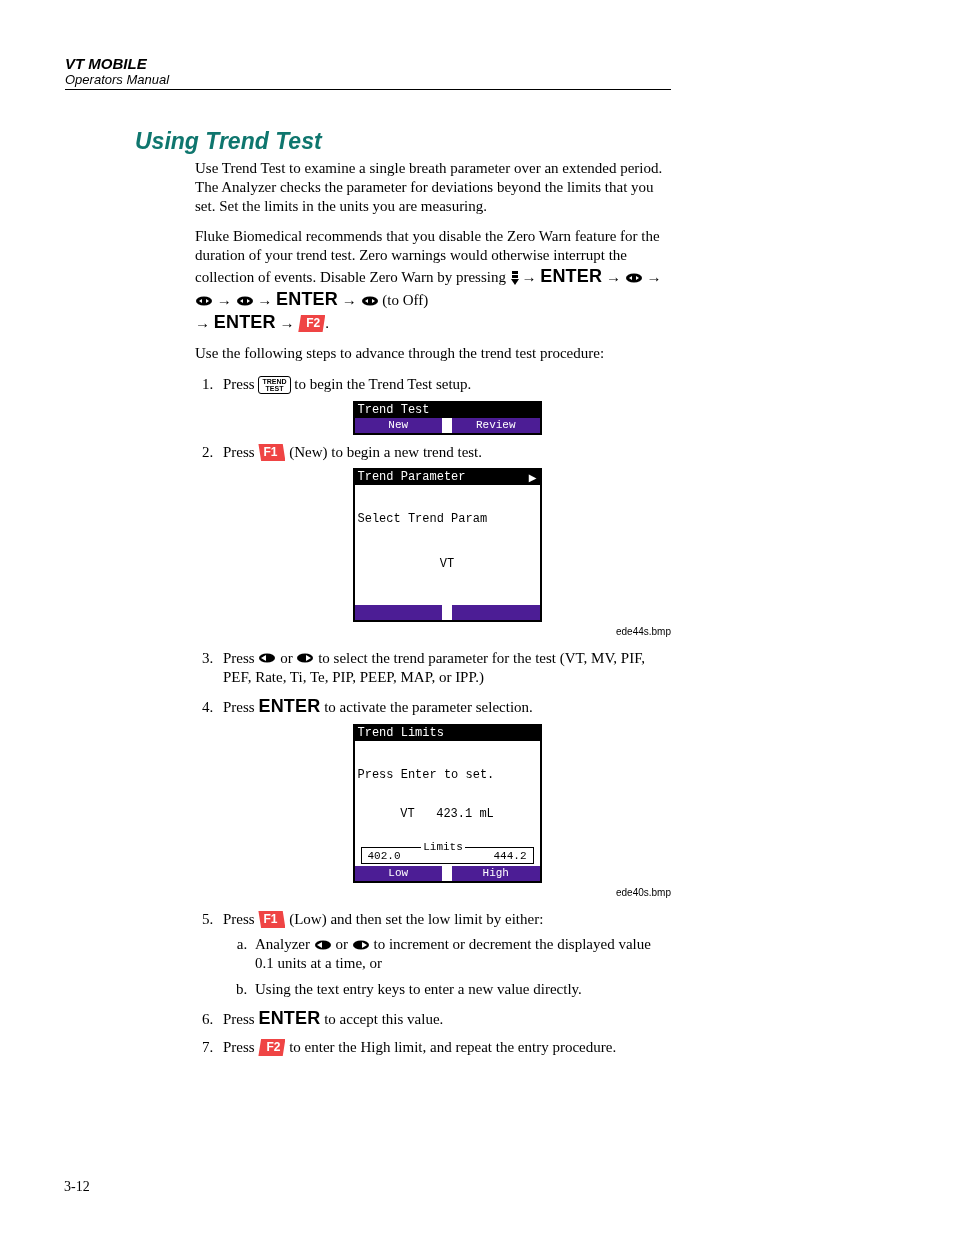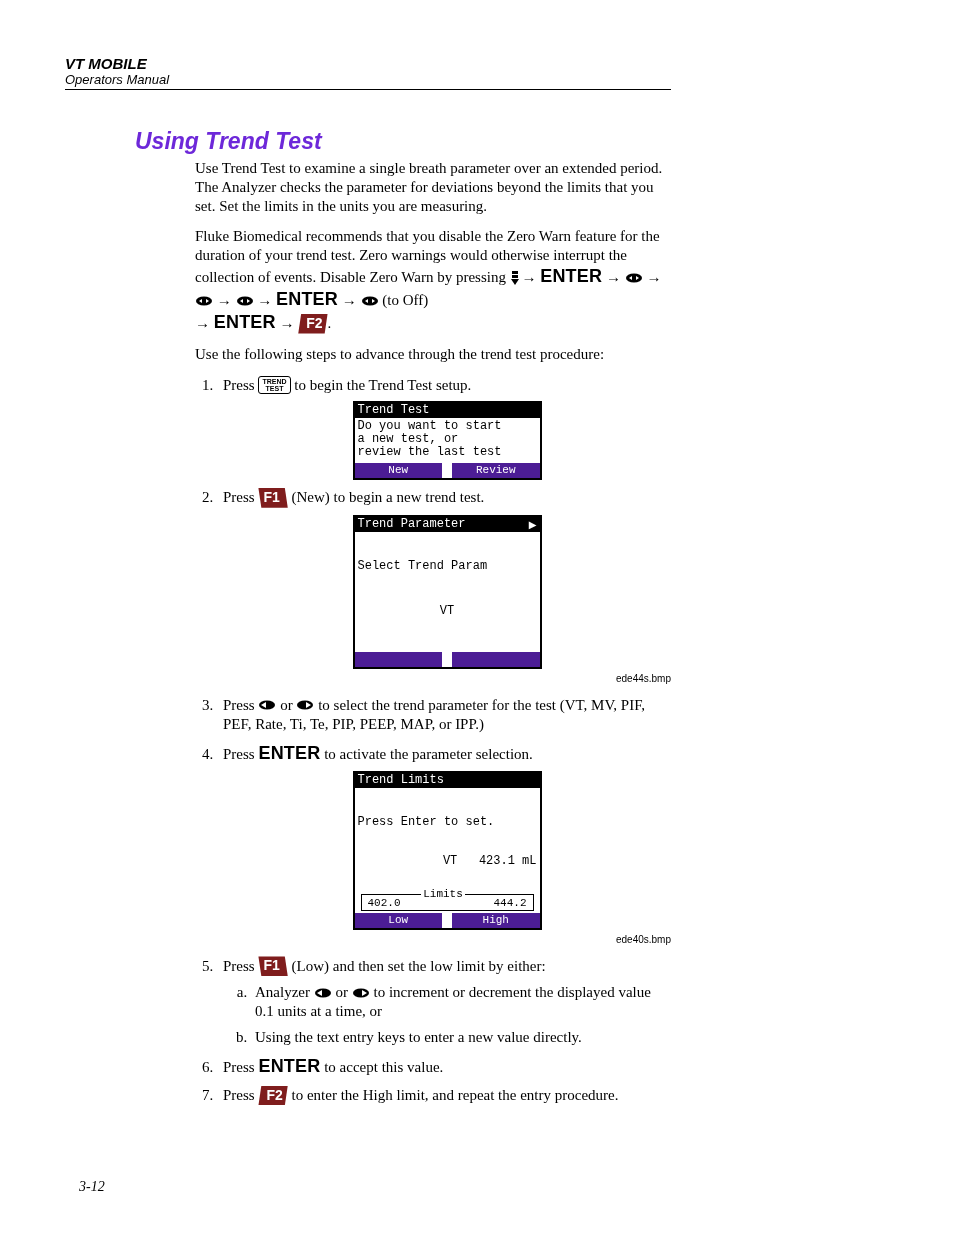--- a/index.html
+++ b/index.html
@@ -31,21 +31,21 @@
   }
   .header .sub {
     font-family: Arial, Helvetica, sans-serif;
     font-style: italic;
     font-size: 13px;
   }
   .section-title {
     font-family: Arial, Helvetica, sans-serif;
     font-weight: bold;
     font-style: italic;
-    color: #6d28d9;
+    color: #0f766e;
     font-size: 23px;
     margin: 0 0 4px 70px;
   }
   .body-col {
     margin-left: 130px;
     margin-right: 0;
     line-height: 1.28;
   }
   .body-col p { margin: 0 0 10px 0; }
   ol.steps {
@@ -77,24 +77,24 @@
     font-weight: bold;
     padding: 1px 3px;
     line-height: 7px;
     text-align: center;
     vertical-align: middle;
     position: relative;
     top: -1px;
   }
   .fkey {
     display: inline-block;
-    background: #7f1d1d;
+    background: #ef4444;
     color: #fff;
     font-family: Arial, Helvetica, sans-serif;
-    font-size: 14px;
+    font-size: 12px;
     font-weight: bold;
     padding: 1px 5px 1px 8px;
     vertical-align: middle;
     position: relative;
     clip-path: polygon(10% 0, 100% 0, 90% 100%, 0 100%);
     top: -1px;
   }
   .fkey.left { clip-path: polygon(0 0, 90% 0, 100% 100%, 10% 100%); padding: 1px 8px 1px 5px; }
   .arrow {
     font-family: Arial, sans-serif;
@@ -233,23 +233,20 @@
 
     <ol class="steps">
       <li>
         <span>Press </span><span class="keybox" style="white-space:pre;">TREND
 TEST</span><span> to begin the Trend Test setup.</span>
 
         <div class="lcd">
           <div class="titlebar">
               <span>Trend Test</span>
             </div>
-          <div class="content" style="white-space:pre;">Do you want to start
-a new test, or
-review the last test</div>
           <div class="btnrow">
             <div class="b">New</div>
             <div class="gap"></div>
             <div class="b">Review</div>
           </div>
         </div>
       </li>
 
       <li>
         <span>Press </span><span class="fkey left">F1</span><span> (New) to begin a new trend test.</span>
@@ -284,21 +281,21 @@
 
       <li>
         <span>Press </span><span class="enter">ENTER</span><span> to activate the parameter selection.</span>
 
         <div class="lcd">
           <div class="titlebar">
               <span>Trend Limits</span>
             </div>
           <div class="content" style="padding-bottom:0;">
             <div>Press Enter to set.</div>
-            <div style="text-align:right; white-space:pre;">VT   423.1 mL</div>
+            <div style="text-align:center; white-space:pre;">VT   423.1 mL</div>
           </div>
           <div class="limitsbox">
             <div class="legend"><span>Limits</span></div>
             <div class="vals">
               <span>402.0</span>
               <span>444.2</span>
             </div>
           </div>
           <div class="btnrow">
             <div class="b">Low</div>
@@ -328,14 +325,14 @@
       <li>
         <span>Press </span><span class="enter">ENTER</span><span> to accept this value.</span>
       </li>
 
       <li>
         <span>Press </span><span class="fkey">F2</span><span> to enter the High limit, and repeat the entry procedure.</span>
       </li>
     </ol>
   </div>
 
-  <div class="pagenum" style="position:absolute; left:79px; bottom:40px;font-style:italic;">3-12</div>
+  <div class="pagenum" style="position:absolute; left:64px; bottom:40px;">3-12</div>
 </div>
 
 </body></html>

